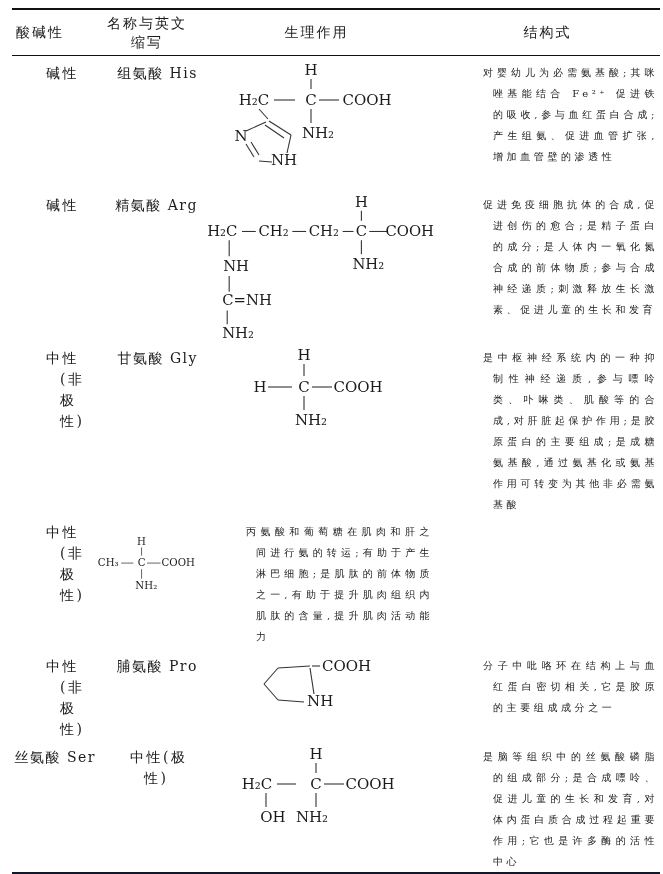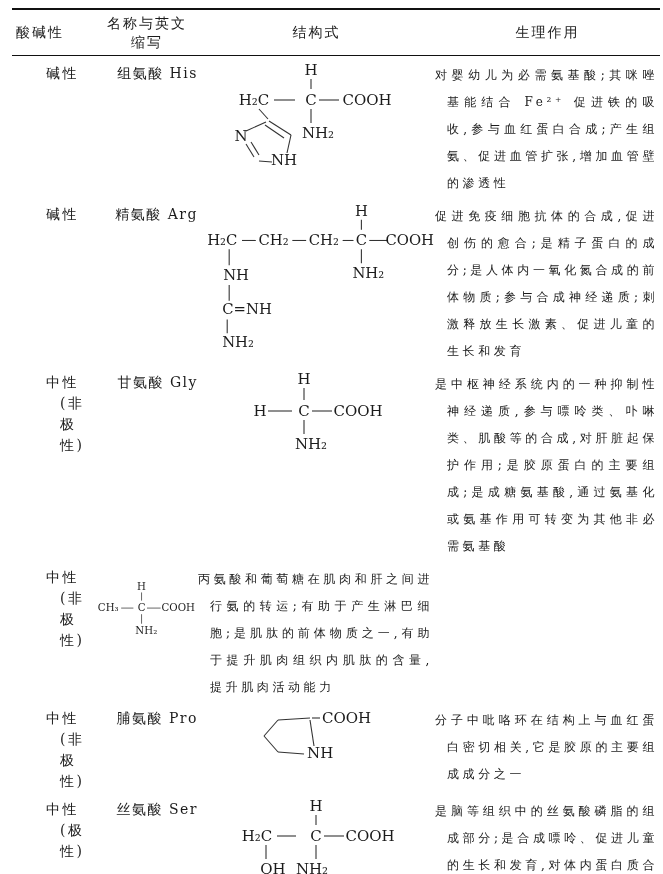--- a/index.html
+++ b/index.html
@@ -27,41 +27,41 @@
   .pre { white-space:pre-line; }
   .cell { padding-top:7px; }
   .acidity {
     font-size:14px; letter-spacing:2.5px; line-height:21px;
     padding-left:6px; padding-right:2px;
   }
   .acidity .hang { padding-left:1em; text-indent:-1em; display:block;margin-left:28px; }
   .aname { font-size:14px; letter-spacing:1.5px; line-height:21px;text-align:right; }
   .structure-cell { display:flex; justify-content:center; align-items:flex-start; padding-top:5px; }
   .func {
-    font-size:12px; letter-spacing:3.6px; line-height:27px;
-    text-align:justify; padding-right:2px; padding-top:6px;
+    font-size:10px; letter-spacing:3.6px; line-height:21px;
+    text-align:justify; padding-right:2px; padding-top:6px;margin-left:48px;
   }
   .func .hang { padding-left:1em; text-indent:-1em; display:block; }
   .r0{min-height:132px} .r1{min-height:152px} .r2{min-height:170px}
   .r3{min-height:134px} .r4{min-height:85px}  .r5{min-height:129px}
   svg text { font-family:"DejaVu Serif","Liberation Serif",serif; font-size:15px; fill:#1b1b1b; }
   svg line { stroke:#333; stroke-width:1.1; }
 </style>
 </head>
 <body>
 
 <div class="page">
   <div class="amino-table">
 
     <div class="trow header-row">
       <div class="hcell first">酸碱性</div>
       <div class="hcell pre">名称与英文
 缩写</div>
+      <div class="hcell">生理作用</div>
       <div class="hcell">结构式</div>
-      <div class="hcell">生理作用</div>
     </div>
 
     <div class="trow r0">
       <div class="cell acidity">
           <span class="hang">碱性</span>
         </div>
       <div class="cell aname">组氨酸 His</div>
       <div class="cell structure-cell">
         <svg width="175" height="115" viewBox="0 0 175 115">
           <text x="82" y="14" text-anchor="middle">H</text>
@@ -184,24 +184,24 @@
           <line x1="10" y1="30" x2="24" y2="46"></line>
           <line x1="24" y1="46" x2="50" y2="48"></line>
         </svg>
       </div>
       <div class="cell func">
           <span class="hang">分子中吡咯环在结构上与血红蛋白密切相关,它是胶原的主要组成成分之一</span>
         </div>
     </div>
 
     <div class="trow r5">
+      <div class="cell aname">丝氨酸 Ser</div>
       <div class="cell acidity">
           <span class="hang">中性(极性)</span>
         </div>
-      <div class="cell aname">丝氨酸 Ser</div>
       <div class="cell structure-cell">
         <svg width="170" height="88" viewBox="0 0 170 88">
           <text x="84" y="14" text-anchor="middle">H</text>
           <line x1="84" y1="18" x2="84" y2="28"></line>
           <text x="25" y="44" text-anchor="middle">H₂C</text>
           <line x1="45" y1="39" x2="64" y2="39"></line>
           <text x="84" y="44" text-anchor="middle">C</text>
           <line x1="92" y1="39" x2="112" y2="39"></line>
           <text x="138" y="44" text-anchor="middle">COOH</text>
           <line x1="34" y1="48" x2="34" y2="62"></line>

